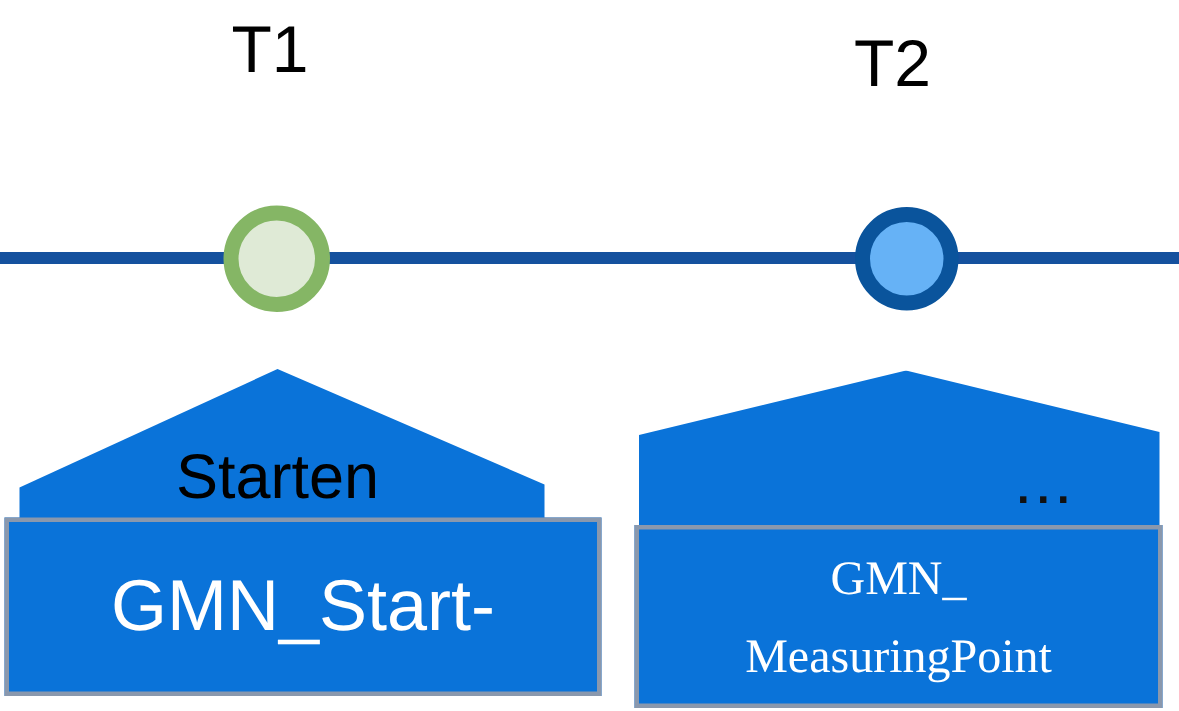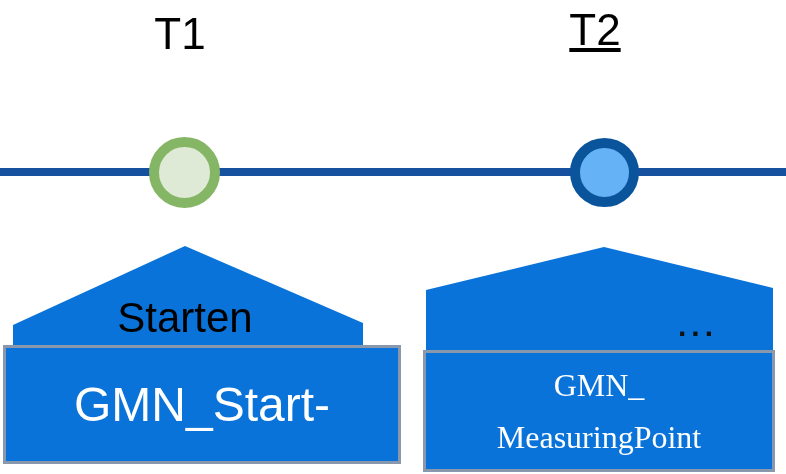--- a/index.html
+++ b/index.html
@@ -37,21 +37,21 @@
   }
   .t-label {
     position: absolute;
     width: 100px;
     text-align: center;
     font-size: 44px;
     line-height: 1.05;
     color: #000000;
   }
   .t-label-1 { left: 130px; top: 11px; }
-  .t-label-2 { left: 545px; top: 7px; text-decoration: underline; }
+  .t-label-2 { left: 545px; top: 20px; }
 
   
   .roof-svg { position: absolute; display: block; }
   .roof-svg polygon { fill: #0a73d9; }
   .roof-t1 { left: 0; top: 246px; }
   .roof-t2 { left: 420px; top: 247px; }
 
   .action-label {
     position: absolute;
     width: 300px;

